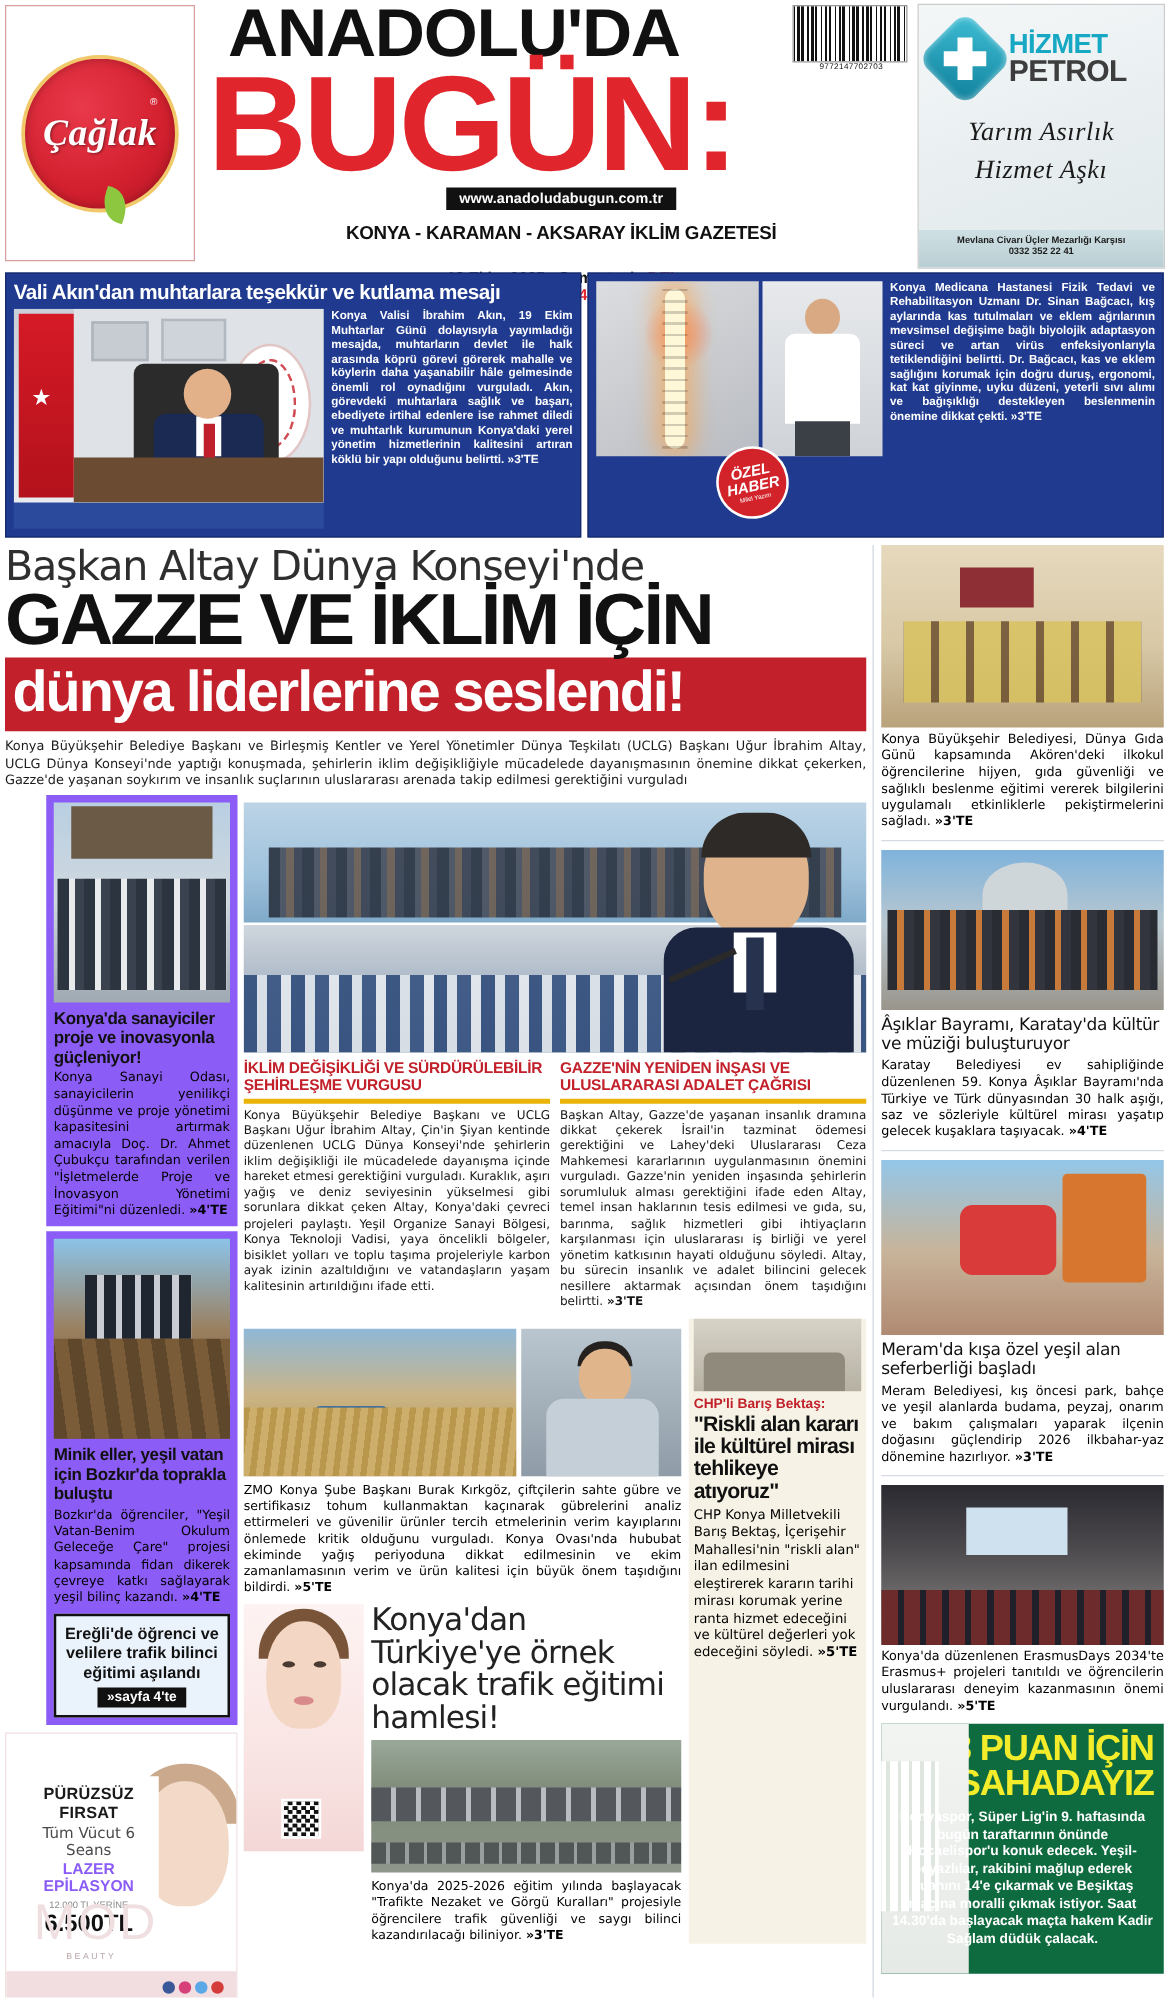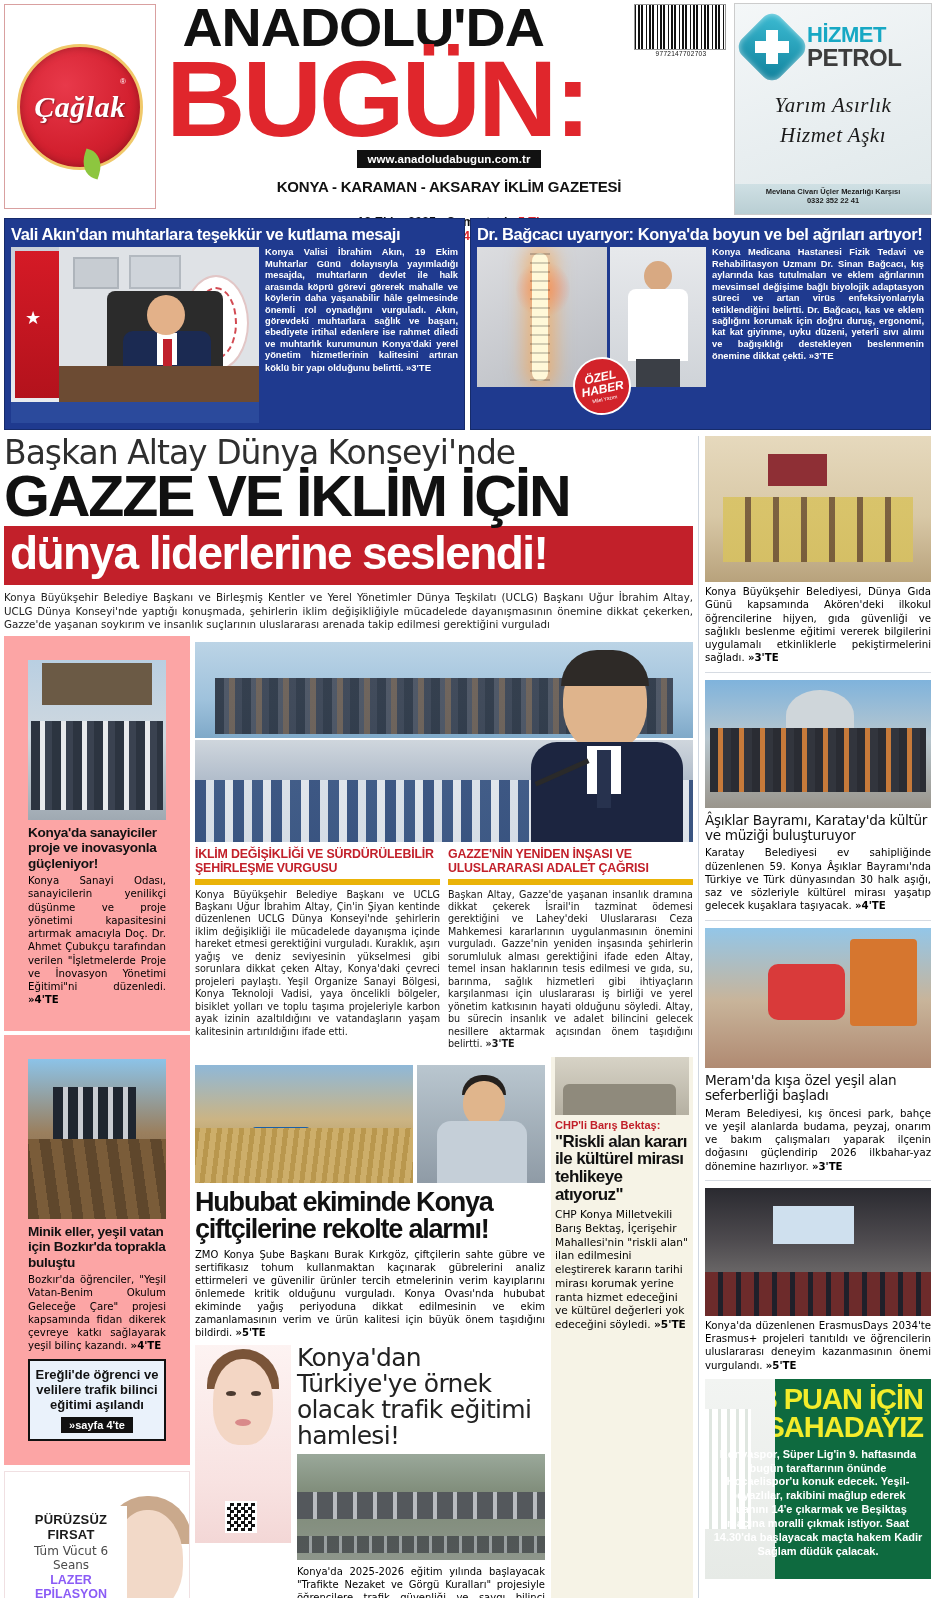--- a/index.html
+++ b/index.html
@@ -224,21 +224,21 @@
   .hpp-suit { position:absolute; left:6px; top:92px; width:152px; height:100px; background:#1c2540; border-radius:26px 26px 0 0;}
   .hpp-shirt{ position:absolute; left:62px; top:96px; width:34px; height:48px; background:#fff; }
   .hpp-tie  { position:absolute; left:72px; top:100px; width:14px; height:58px; background:#27324e; }
   .hpp-mic  { position:absolute; left:8px; top:120px; width:58px; height:5px; background:#2a2a2a; transform:rotate(-24deg);}
 
   
   .mid2 { display:flex; gap:8px; margin-top:6px; }
   .mid2 > div { flex:1; }
   .sec-head {
     color:#c2202a; font-weight:bold; font-size:12.4px; line-height:1.12;
-    letter-spacing:-.2px; border-bottom:6px solid #eab308; padding-bottom:3px; margin-bottom:4px;
+    letter-spacing:-.2px; border-bottom:4px solid #eab308; padding-bottom:3px; margin-bottom:4px;
   }
   .sec-body {
     font-size:9.6px; line-height:1.3; text-align:justify; color:#161616;
     font-family:"DejaVu Sans", sans-serif;
   }
   .ref { font-weight:bold; }
 
   
   .hub { margin-top:8px; }
   .hub-photos { display:flex; gap:4px; height:118px; }
@@ -324,21 +324,21 @@
   .sp-player:after{content:"";position:absolute;left:14px;top:30px;width:48px;height:120px;
      background: repeating-linear-gradient(90deg,#ffffff 0 6px,#dfe6e0 6px 9px);}
   .sp-t1 { color:#f3ec2b; font-size:29px; font-weight:bold; letter-spacing:-1px; line-height:.98; text-align:right; }
   .sp-t2 { color:#f3ec2b; font-size:29px; font-weight:bold; letter-spacing:-1px; line-height:.98; text-align:right; }
   .sp-body { color:#fff; font-size:11px; font-weight:bold; line-height:1.26; margin-top:6px; text-align:center; position:relative; z-index:2;}
 
   
   .lc-photo { width:100%; position:relative; overflow:hidden; }
   .lc-h { font-size:13.6px; font-weight:bold; line-height:1.14; color:#111; margin-top:5px; letter-spacing:-.3px;}
   .lc-body { font-size:10.2px; line-height:1.3; text-align:justify; margin-top:3px; font-family:"DejaVu Sans", sans-serif;}
-  .lc-wrap { background:#fca5a5; padding:24px; }
+  .lc-wrap { background:#8b5cf6; padding:6px;margin-left:33px; }
   .ph-grp2 { height:160px; background: linear-gradient(180deg,#b9cfe2 0%,#cfd8df 48%,#9fa9b2 100%); position:relative; overflow:hidden;}
   .ph-grp2:after{content:"";position:absolute;left:2%;bottom:6%;width:96%;height:56%;
      background: repeating-linear-gradient(90deg,#2c3440 0 9px,#e8eaec 9px 14px,#3a4250 14px 21px);}
   .ph-grp2:before{content:"";position:absolute;left:10%;top:2%;width:80%;height:26%;background:#6b5a45;}
   .ph-tree { height:160px; background: linear-gradient(180deg,#8cc3e8 0%,#9a7f5e 46%,#6e5334 100%); position:relative; overflow:hidden;}
   .ph-tree:after{content:"";position:absolute;left:0;bottom:0;width:100%;height:50%;
      background: repeating-linear-gradient(82deg,#5f472c 0 11px,#7a5c39 11px 22px);}
   .ph-tree:before{content:"";position:absolute;left:18%;top:18%;width:60%;height:32%;
      background: repeating-linear-gradient(90deg,#1f2630 0 10px,#c9ccd2 10px 15px);}
 
@@ -446,21 +446,20 @@
           <div class="ban-text">
             <span>Konya Valisi İbrahim Akın, 19 Ekim Muhtarlar Günü dolayısıyla yayımladığı mesajda, muhtarların devlet ile halk arasında köprü görevi görerek mahalle ve köylerin daha yaşanabilir hâle gelmesinde önemli rol oynadığını vurguladı. Akın, görevdeki muhtarlara sağlık ve başarı, ebediyete irtihal edenlere ise rahmet diledi ve muhtarlık kurumunun Konya'daki yerel yönetim hizmetlerinin kalitesini artıran köklü bir yapı olduğunu belirtti.</span>
             <span class="ref">»3'TE</span>
           </div>
         </div>
       </div>
     </div>
 
     <div class="banner">
       <div class="banner-inner">
-        <div class="ban-title">Dr. Bağcacı uyarıyor: Konya'da boyun ve bel ağrıları artıyor!</div>
         <div class="ban-body">
           <div style="position:relative; display:flex; gap:3px;">
             <div class="b2-photo-a">
               <div class="b2-glow"></div>
               <div class="b2-spine"></div>
             </div>
             <div class="b2-photo-b">
               <div class="b2-doc-head"></div>
               <div class="b2-coat"></div>
               <div class="b2-pants"></div>
@@ -579,21 +578,20 @@
                 <div class="hub-photos">
                   <div class="hub-field">
                     <div class="hub-tractor"></div>
                   </div>
                   <div class="hub-man">
                     <div class="hm-hair"></div>
                       <div class="hm-head"></div>
                       <div class="hm-body"></div>
                   </div>
                 </div>
-                <div class="hub-h">Hububat ekiminde Konya çiftçilerine rekolte alarmı!</div>
                 <div class="hub-body">
                   <span>ZMO Konya Şube Başkanı Burak Kırkgöz, çiftçilerin sahte gübre ve sertifikasız tohum kullanmaktan kaçınarak gübrelerini analiz ettirmeleri ve güvenilir ürünler tercih etmelerinin verim kayıplarını önlemede kritik olduğunu vurguladı. Konya Ovası'nda hububat ekiminde yağış periyoduna dikkat edilmesinin ve ekim zamanlamasının verim ve ürün kalitesi için büyük önem taşıdığını bildirdi.</span>
                   <span class="ref">»5'TE</span>
                 </div>
               </div>
 
               <div class="bot-mid">
                 <div class="beauty-ad">
                   <div class="ba-face">
                     <div class="baf-hair"></div>

